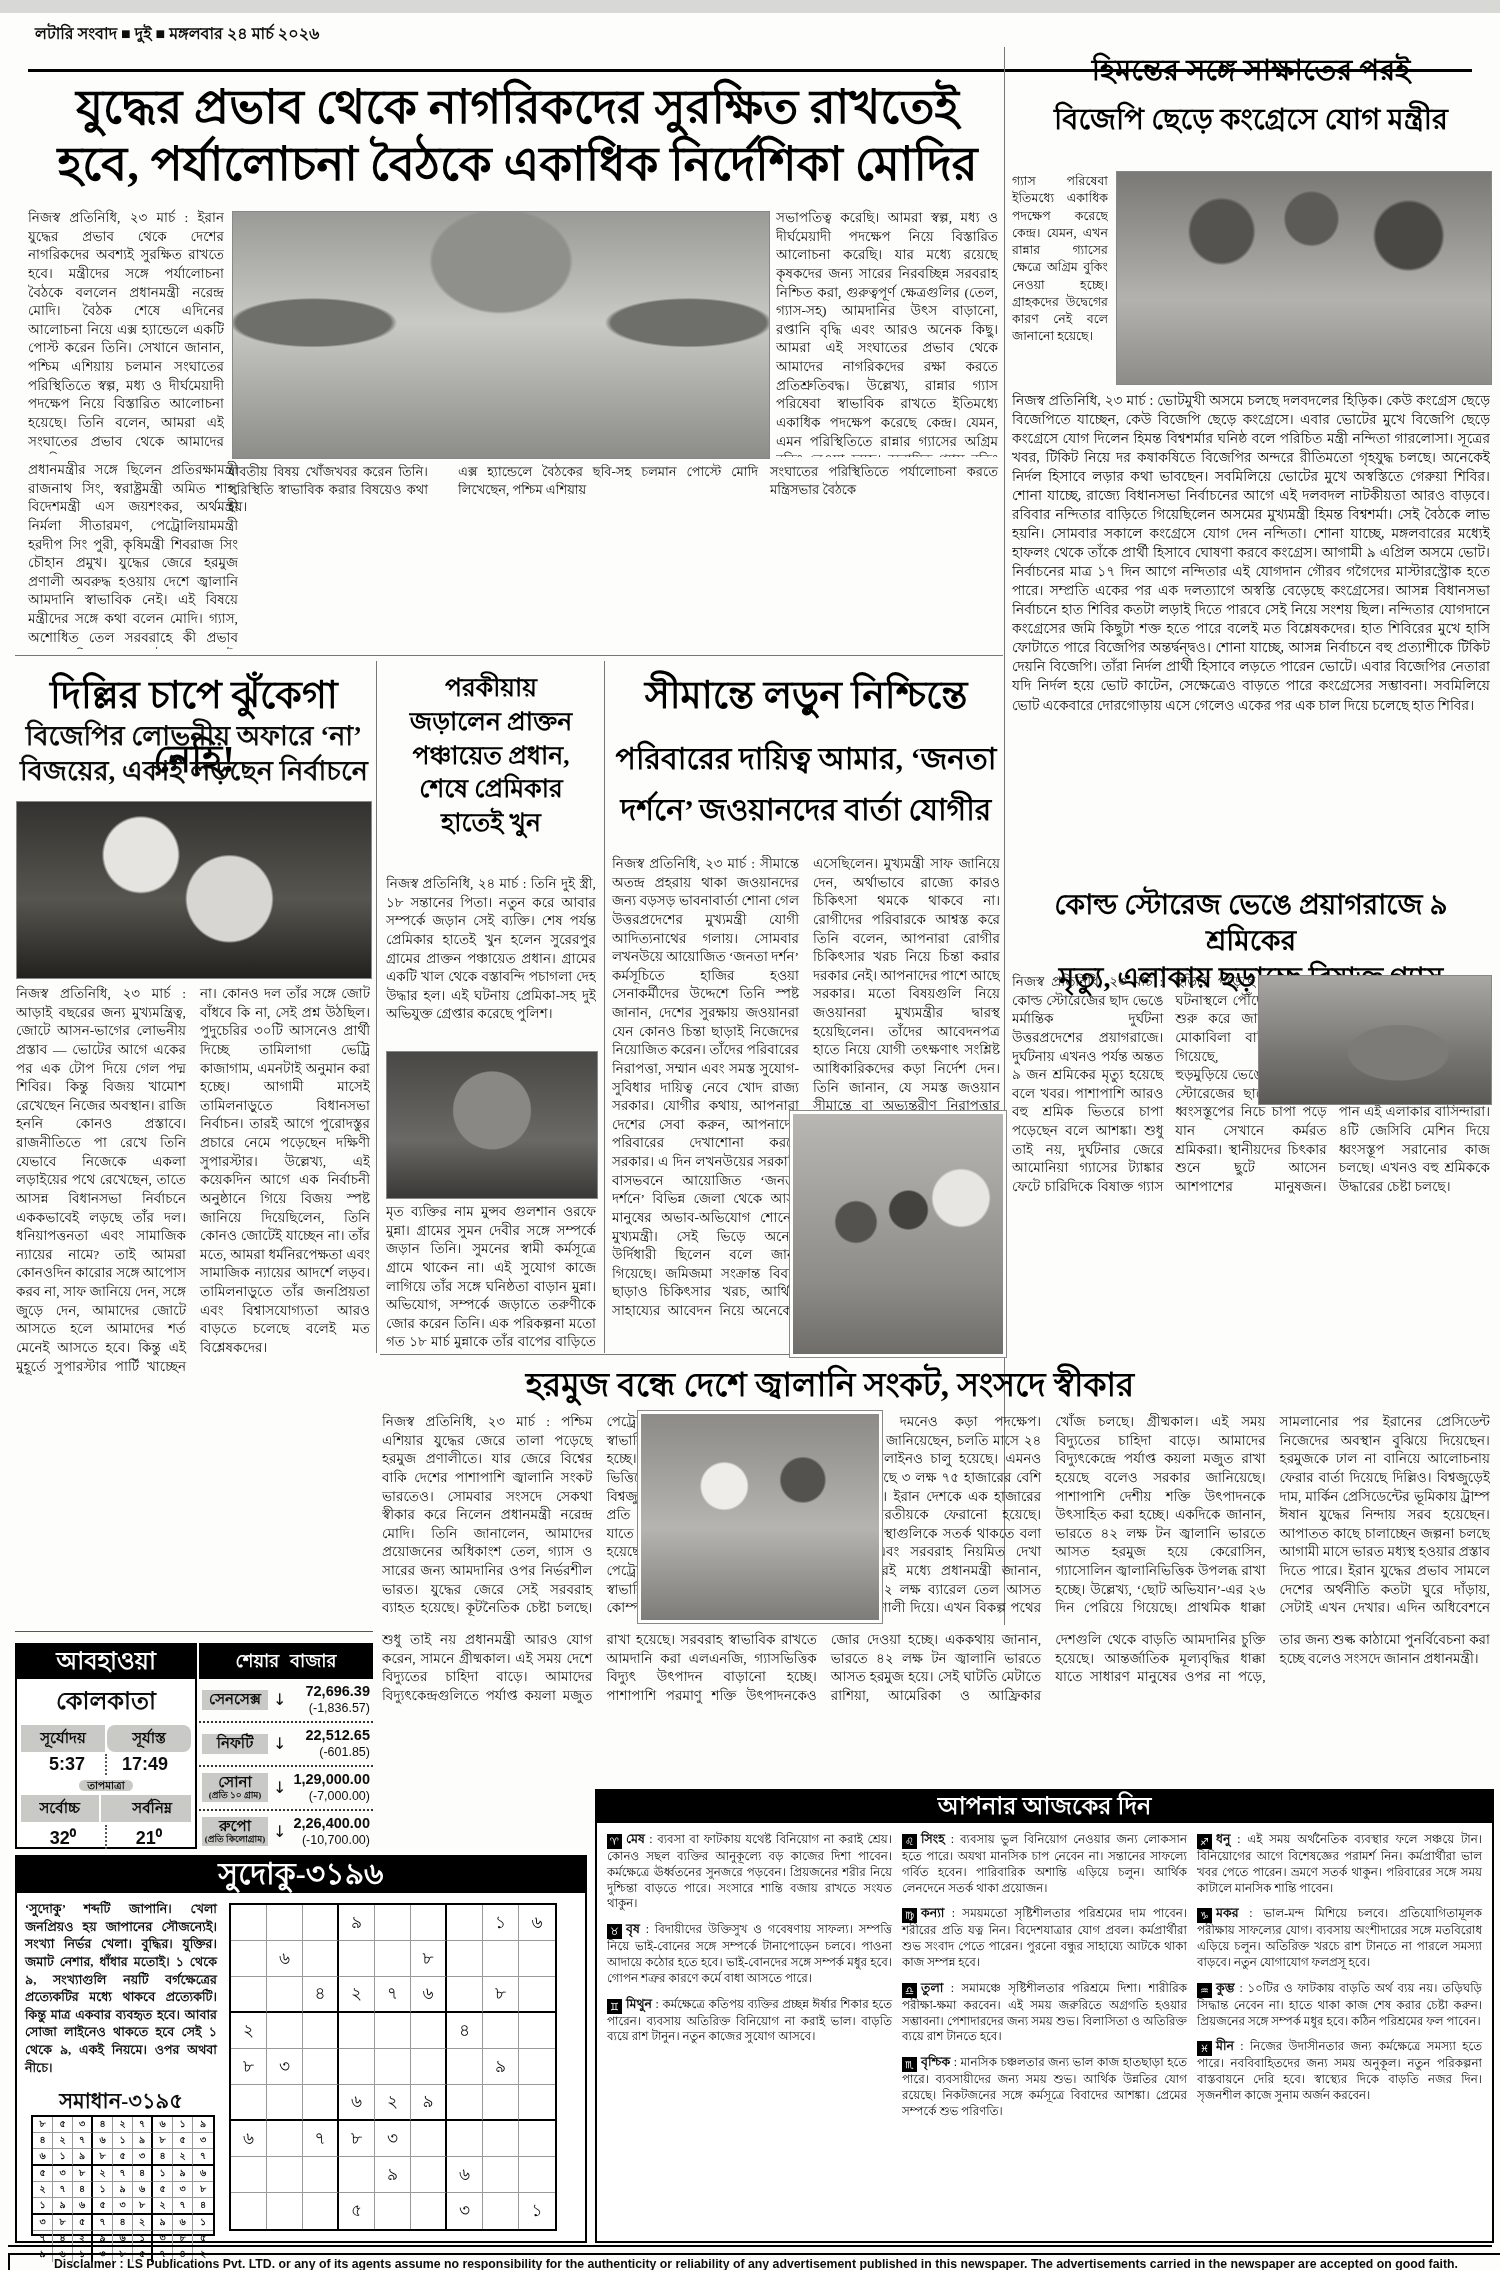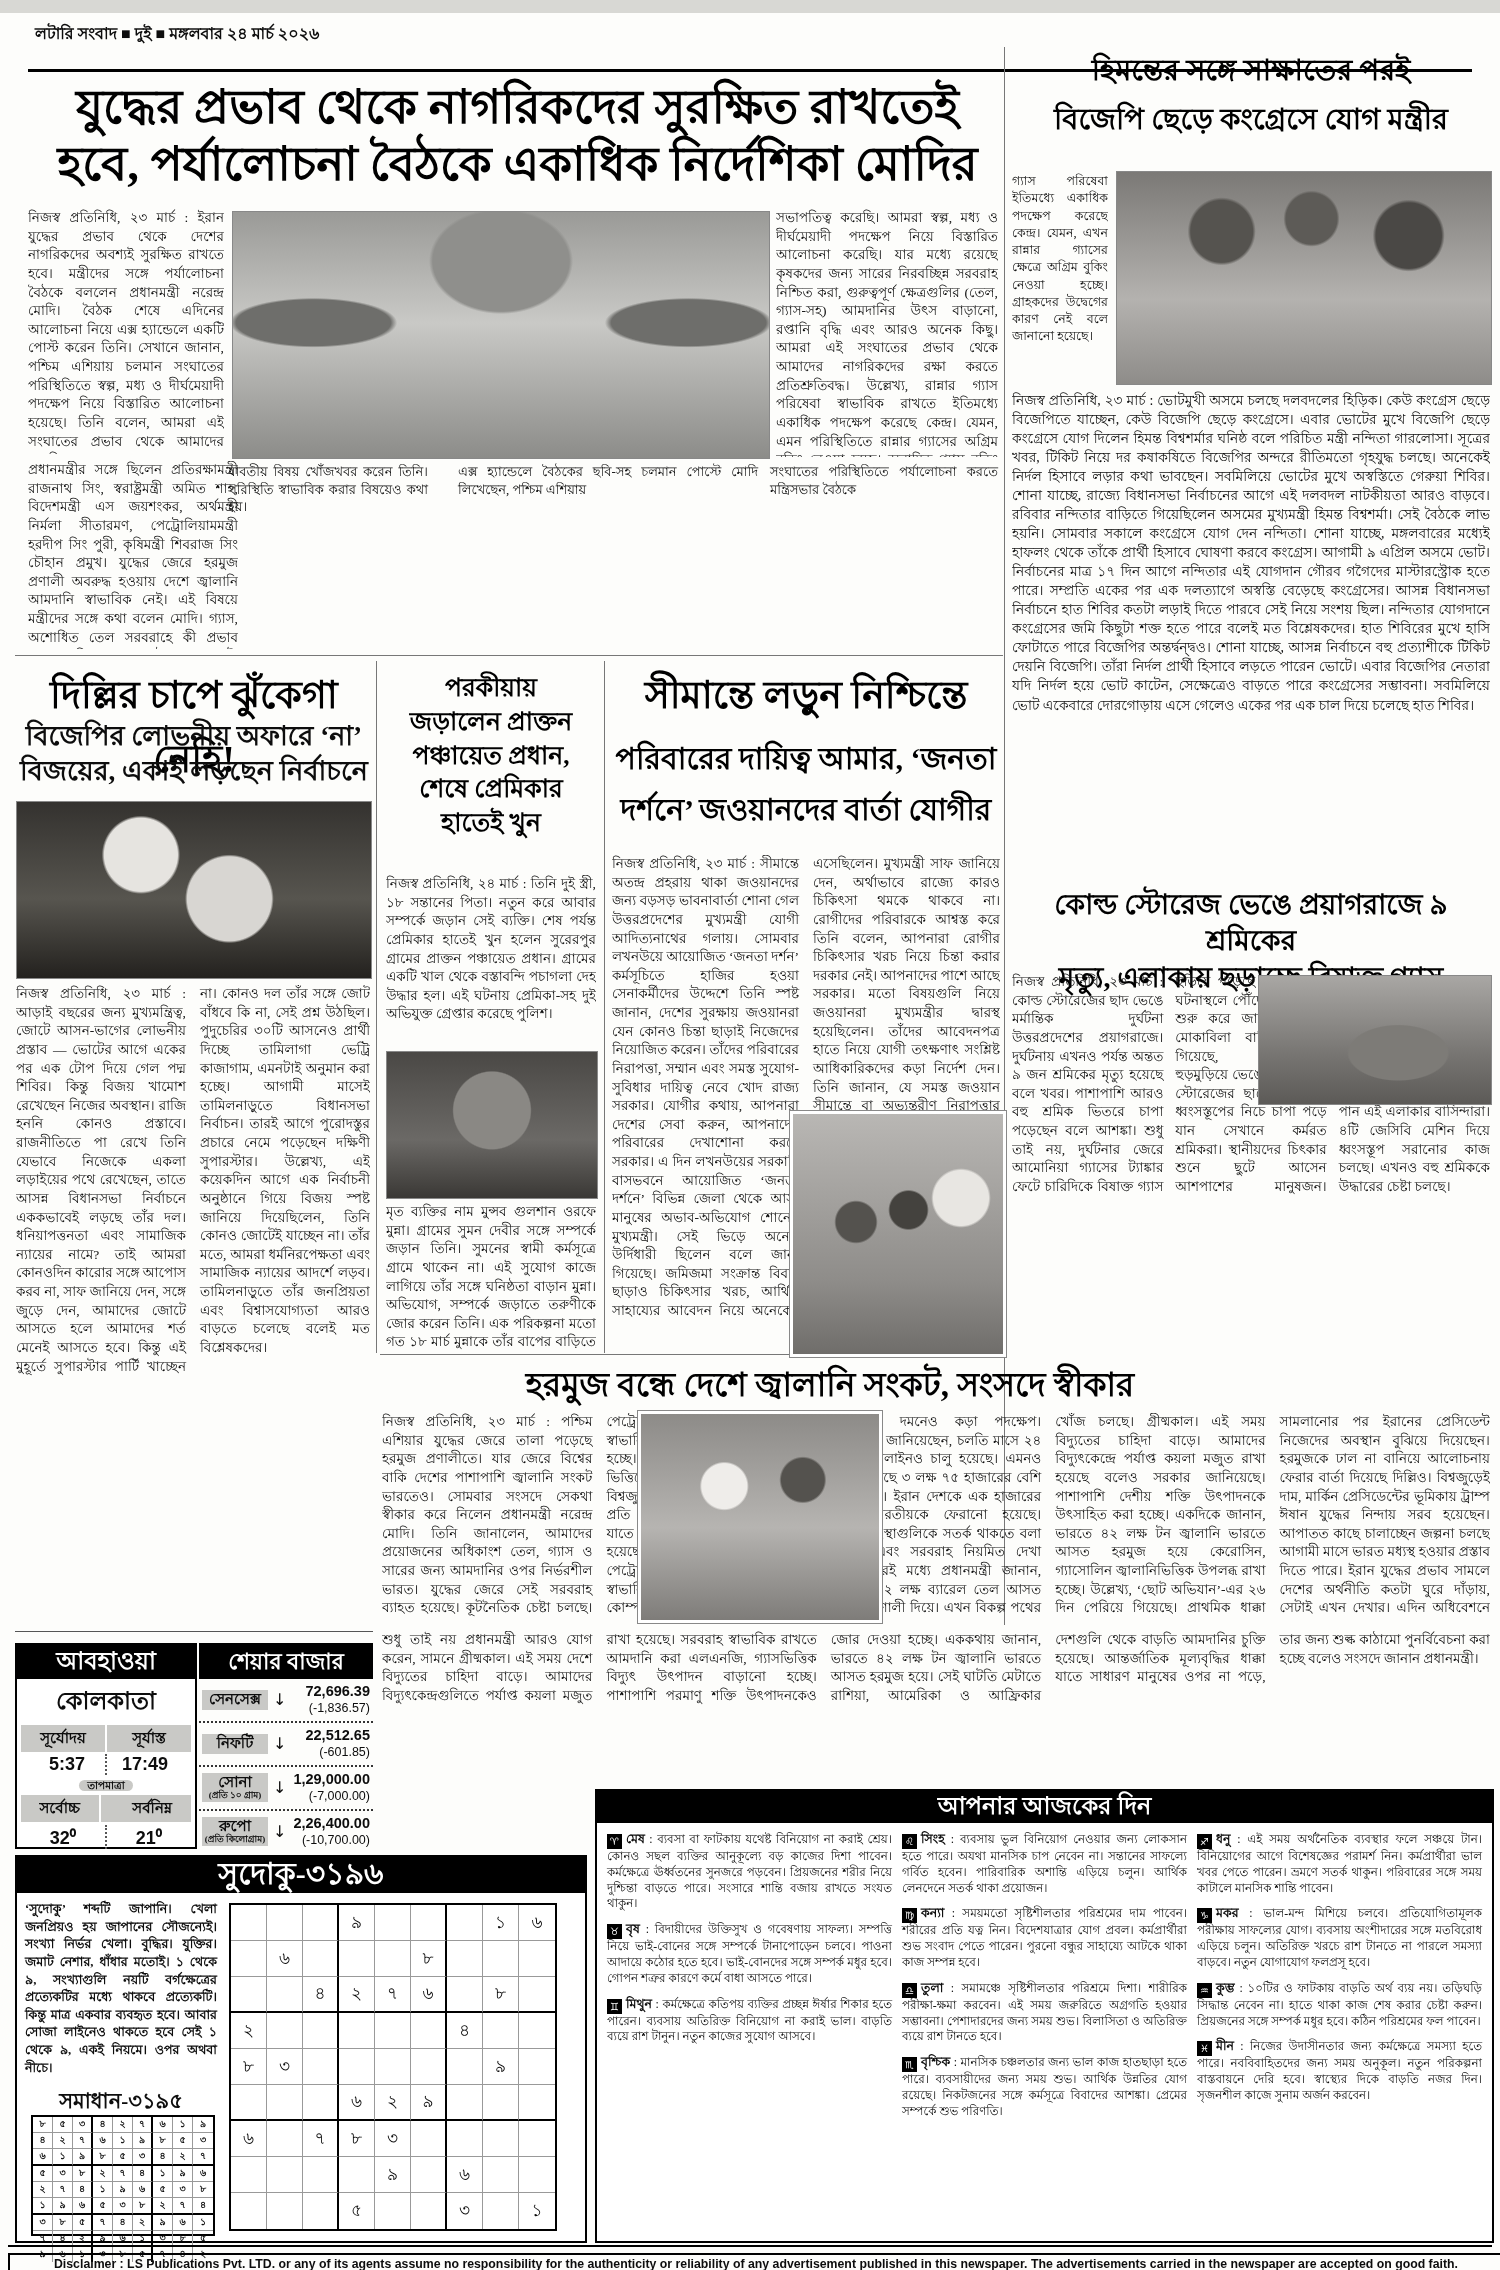--- a/index.html
+++ b/index.html
@@ -150,41 +150,41 @@
   <div class="abs body-text cols5" style="left:382px;top:1400px;width:1108px;height:210px;">নিজস্ব প্রতিনিধি, ২৩ মার্চ : পশ্চিম এশিয়ার যুদ্ধের জেরে তালা পড়েছে হরমুজ প্রণালীতে। যার জেরে বিশ্বের বাকি দেশের পাশাপাশি জ্বালানি সংকট ভারতেও। সোমবার সংসদে সেকথা স্বীকার করে নিলেন প্রধানমন্ত্রী নরেন্দ্র মোদি। তিনি জানালেন, আমাদের প্রয়োজনের অধিকাংশ তেল, গ্যাস ও সারের জন্য আমদানির ওপর নির্ভরশীল ভারত। যুদ্ধের জেরে সেই সরবরাহ ব্যাহত হয়েছে। কূটনৈতিক চেষ্টা চলছে। পেট্রোল, ডিজেল গ্যাসের সাপ্লাই যেন স্বাভাবিক থাকে তার জন্য ব্যবস্থা নেওয়া হচ্ছে। পশ্চিম এশিয়ার যুদ্ধের পরিস্থিতির ভিত্তিক্ষেত্রে গত ০৬ ২-৩ সপ্তাহে বিশ্বজুড়ে অশোধিত তেলের দাম ব্যারেল প্রতি হুড়হুড়িয়ে বেড়েছে। তবে দেশে যাতে প্রভাব সীমিত থাকে তার ব্যবস্থা হয়েছে। উৎপাদন বাড়ানো হয়েছে। পেট্রোল, ডিজেলের সরবরাহ যাতে স্বাভাবিক থাকে তার জন্য তেল কোম্পানিগুলিকে নির্দেশ দেওয়া হয়েছে। মজুতদারি দমনেও কড়া পদক্ষেপ। প্রধানমন্ত্রী জানিয়েছেন, চলতি মাসে ২৪ ঘণ্টা হেল্পলাইনও চালু হয়েছে। এমনও পণ্ড় হয়েছে ৩ লক্ষ ৭৫ হাজারের বেশি অভিযোগ। ইরান দেশকে এক হাজারের বেশি ভারতীয়কে ফেরানো হয়েছে। বিভিন্ন সংস্থাগুলিকে সতর্ক থাকতে বলা হয়েছে এবং সরবরাহ নিয়মিত দেখা হচ্ছে। এরই মধ্যে প্রধানমন্ত্রী জানান, ভারতে ৪২ লক্ষ ব্যারেল তেল আসত হরমুজ প্রণালী দিয়ে। এখন বিকল্প পথের খোঁজ চলছে। গ্রীষ্মকাল। এই সময় বিদ্যুতের চাহিদা বাড়ে। আমাদের বিদ্যুৎকেন্দ্রে পর্যাপ্ত কয়লা মজুত রাখা হয়েছে বলেও সরকার জানিয়েছে। পাশাপাশি দেশীয় শক্তি উৎপাদনকে উৎসাহিত করা হচ্ছে। একদিকে জানান, ভারতে ৪২ লক্ষ টন জ্বালানি ভারতে আসত হরমুজ হয়ে কেরোসিন, গ্যাসোলিন জ্বালানিভিত্তিক উপলব্ধ রাখা হচ্ছে। উল্লেখ্য, ‘ছোট অভিযান’-এর ২৬ দিন পেরিয়ে গিয়েছে। প্রাথমিক ধাক্কা সামলানোর পর ইরানের প্রেসিডেন্ট নিজেদের অবস্থান বুঝিয়ে দিয়েছেন। হরমুজকে ঢাল না বানিয়ে আলোচনায় ফেরার বার্তা দিয়েছে দিল্লিও। বিশ্বজুড়েই দাম, মার্কিন প্রেসিডেন্টের ভূমিকায় ট্রাম্প ঈষান যুদ্ধের নিন্দায় সরব হয়েছেন। আপাতত কাছে চালাচ্ছেন জল্পনা চলছে আগামী মাসে ভারত মধ্যস্থ হওয়ার প্রস্তাব দিতে পারে। ইরান যুদ্ধের প্রভাব সামলে দেশের অর্থনীতি কতটা ঘুরে দাঁড়ায়, সেটাই এখন দেখার। এদিন অধিবেশনে প্রধানমন্ত্রীর পাশে ছিলেন প্রতিরক্ষামন্ত্রী রাজনাথ সিং, স্বরাষ্ট্রমন্ত্রী অমিত শাহ, বিদেশমন্ত্রী এস জয়শংকর, অর্থমন্ত্রী নির্মলা সীতারমণ, পেট্রোলিয়ামমন্ত্রী হরদীপ সিং পুরী, কৃষিমন্ত্রী শিবরাজ সিং চৌহান প্রমুখ।</div>
   <div class="abs photo ph-parliament" style="left:638px;top:1398px;width:238px;height:206px;z-index:2;border:3px solid #fff;outline:1px solid #888;"></div>
   <div class="abs body-text cols5" style="left:382px;top:1618px;width:1108px;height:148px;">শুধু তাই নয় প্রধানমন্ত্রী আরও যোগ করেন, সামনে গ্রীষ্মকাল। এই সময় দেশে বিদ্যুতের চাহিদা বাড়ে। আমাদের বিদ্যুৎকেন্দ্রগুলিতে পর্যাপ্ত কয়লা মজুত রাখা হয়েছে। সরবরাহ স্বাভাবিক রাখতে আমদানি করা এলএনজি, গ্যাসভিত্তিক বিদ্যুৎ উৎপাদন বাড়ানো হচ্ছে। পাশাপাশি পরমাণু শক্তি উৎপাদনকেও জোর দেওয়া হচ্ছে। এককথায় জানান, ভারতে ৪২ লক্ষ টন জ্বালানি ভারতে আসত হরমুজ হয়ে। সেই ঘাটতি মেটাতে রাশিয়া, আমেরিকা ও আফ্রিকার দেশগুলি থেকে বাড়তি আমদানির চুক্তি হয়েছে। আন্তর্জাতিক মূল্যবৃদ্ধির ধাক্কা যাতে সাধারণ মানুষের ওপর না পড়ে, তার জন্য শুল্ক কাঠামো পুনর্বিবেচনা করা হচ্ছে বলেও সংসদে জানান প্রধানমন্ত্রী।</div>
 
   <div class="rule-h" style="left:15px;top:1618px;width:358px;height:1px;background:#555;"></div>
   <div class="abs box" style="left:15px;top:1630px;width:178px;height:202px;">
     <div class="black-strip" style="height:34px;font-size:24px;">আবহাওয়া</div>
     <div class="center" style="font-size:24px;font-weight:bold;padding:3px 0;">কোলকাতা</div>
     <div style="display:flex;gap:2px;padding:0 4px;">
       <div class="w-label" style="flex:1;">সূর্যোদয়</div>
-      <div class="w-label" style="flex:1;">সূর্যাস্ত</div>
+      <div class="w-label" style="flex:1;border-radius:8px;">সূর্যাস্ত</div>
     </div>
     <div style="display:flex;padding:2px 12px;">
       <div class="w-val" style="flex:1;border-right:2px dotted #555;">5:37</div>
       <div class="w-val" style="flex:1;">17:49</div>
     </div>
     <div class="center" style="margin-top:-2px;">
       <span style="background:#c9c9c6;border-radius:8px;font-size:10.5px;font-weight:bold;padding:0 8px;">তাপমাত্রা</span>
     </div>
     <div style="display:flex;gap:2px;padding:0 4px;">
       <div class="w-label" style="flex:1;">সর্বোচ্চ</div>
       <div class="w-label" style="flex:1;padding-left:13px;">সর্বনিম্ন</div>
     </div>
     <div style="display:flex;padding:3px 4px;">
       <div class="w-val" style="flex:1;border-right:2px dotted #555;">32⁰</div>
       <div class="w-val" style="flex:1;">21⁰</div>
     </div>
   </div>
 
   <div class="abs" style="left:199px;top:1630px;width:174px;height:202px;border-top:2px solid #000;">
-    <div class="black-strip" style="height:34px;font-size:22px;">শেয়ার বাজার</div>
+    <div class="black-strip" style="height:34px;font-size:18px;font-family:Liberation Mono, monospace;">শেয়ার বাজার</div>
     <div id="market-rows">
         <div class="mrow">
           <span class="mlab">সেনসেক্স</span>
           <span class="marrow">↓</span>
           <span class="mval"><span>72,696.39</span><br><span class="chg">(-1,836.57)</span></span>
         </div>
         <div class="mrow">
           <span class="mlab">নিফটি</span>
           <span class="marrow">↓</span>
           <span class="mval"><span>22,512.65</span><br><span class="chg">(-601.85)</span></span>

